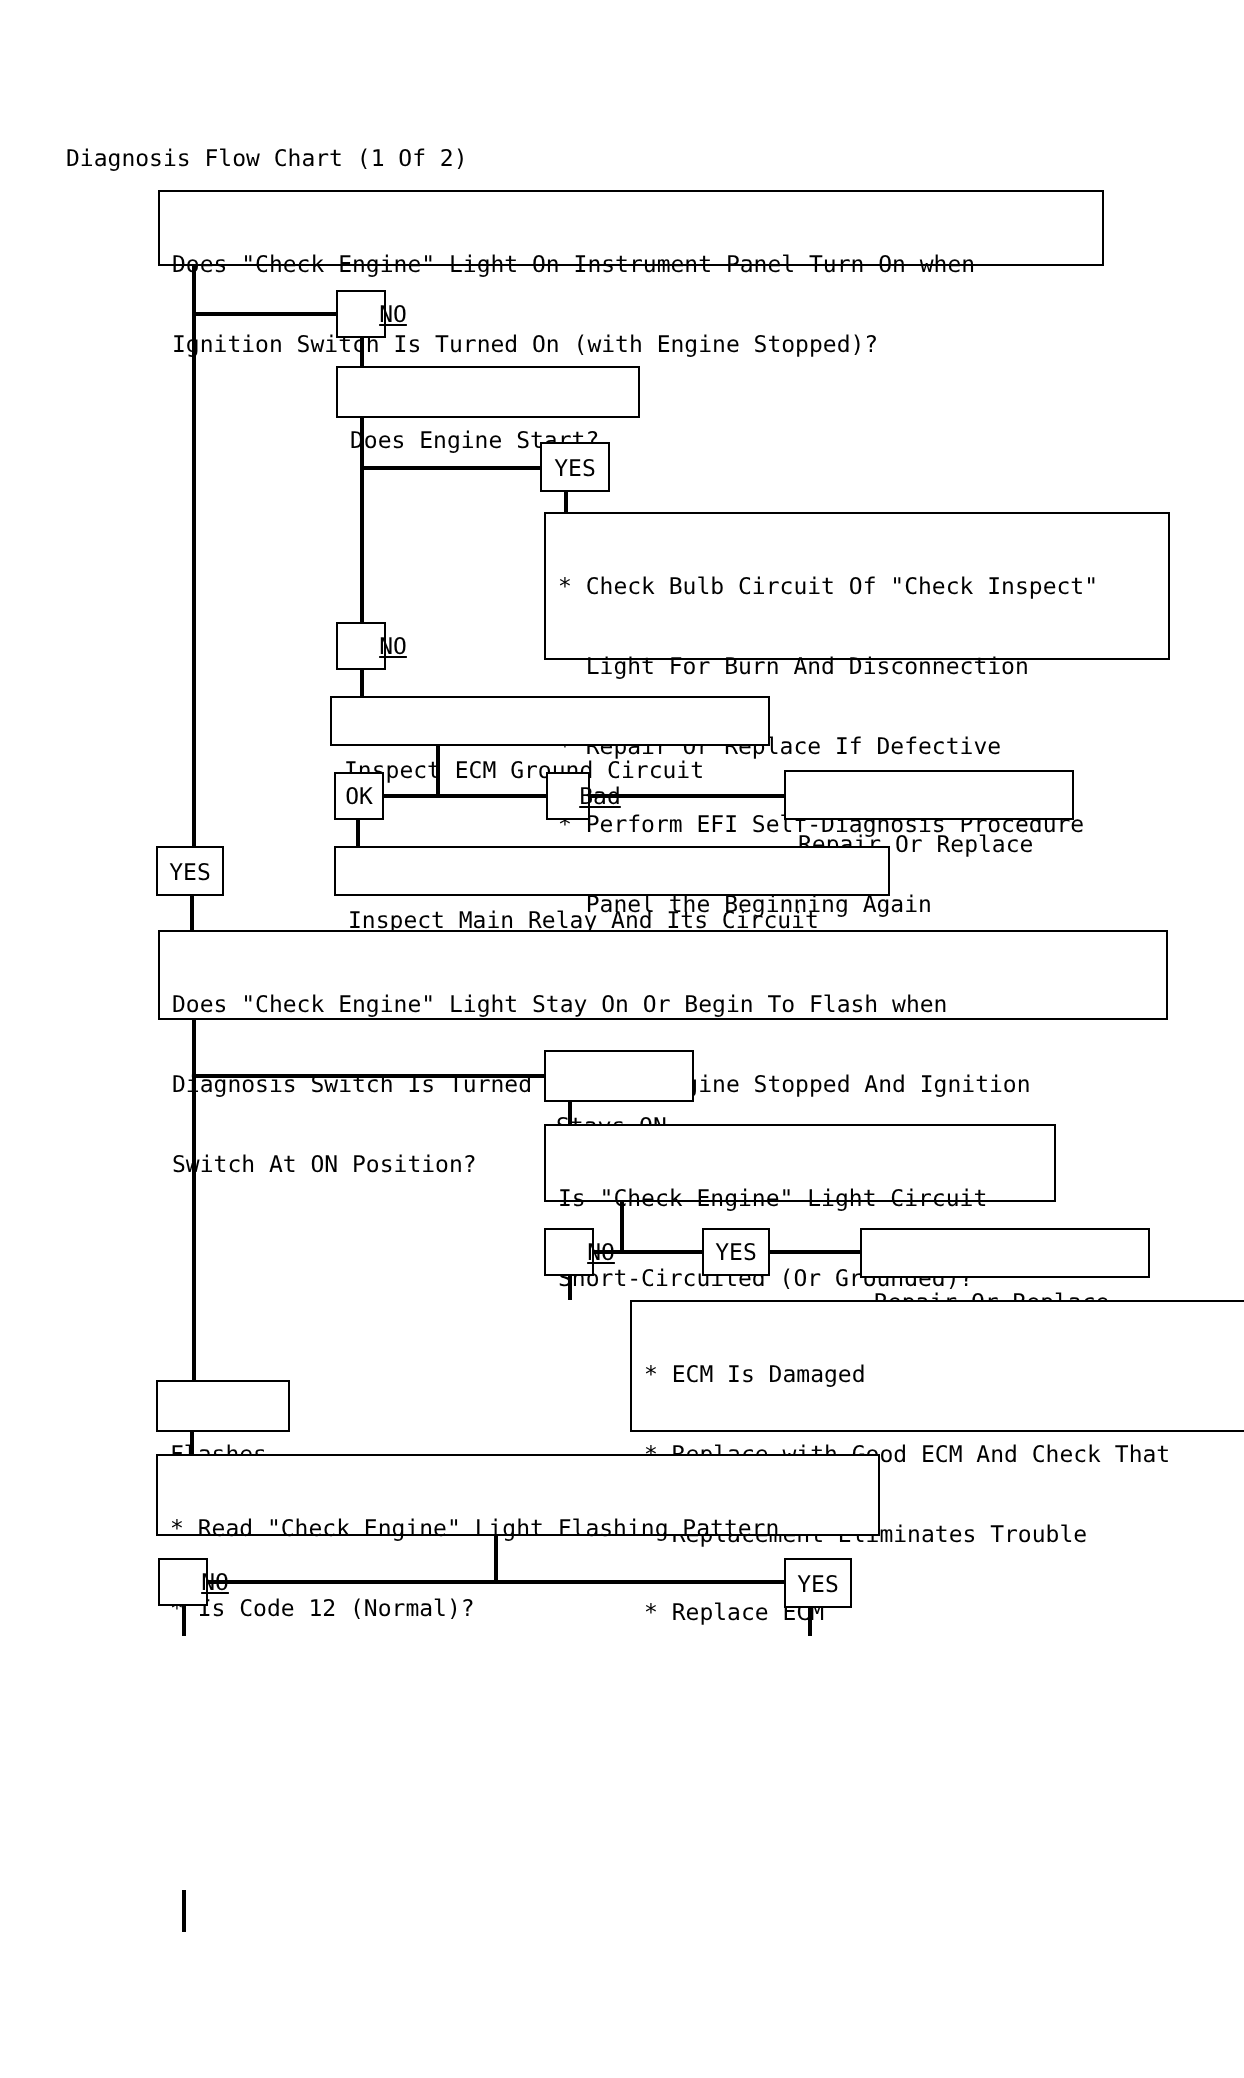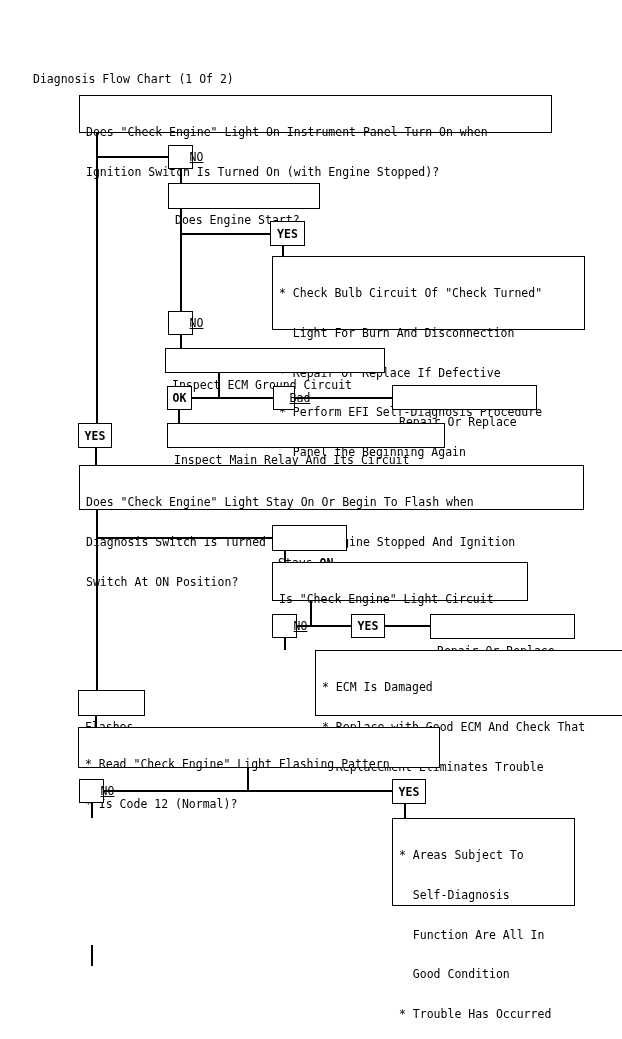--- a/index.html
+++ b/index.html
@@ -47,21 +47,21 @@
     align-items: center;
     justify-content: center;
     text-align: center;
     padding: 0;
   }
   .tag .txt {
     font-size: 11.5px;
     line-height: 12px;
   }
   .bold {
-    font-weight: bold;
+    font-weight: normal;
   }
   .under {
     text-decoration: underline;
     margin-left: 32px;
   }
   .line {
     position: absolute;
     background: #000000;
     z-index: 1;
   }
@@ -98,21 +98,21 @@
 
   <div class="line hline" style="left:180px; top:233px; width:92px;"></div>
 
   <div class="box tag" style="left:270px; top:221px; width:35px; height:25px;">
     <span class="txt bold">YES</span>
   </div>
 
   <div class="line vline" style="left:282px; top:246px; height:10px;"></div>
 
   <div class="box pad" style="left:272px; top:256px; width:313px; height:74px;">
-    <span class="txt">* Check Bulb Circuit Of "Check Turned"</span>
+    <span class="txt">* Check Bulb Circuit Of "Check Inspect"</span>
     <span class="txt">  Light For Burn And Disconnection</span>
     <span class="txt">* Repair Or Replace If Defective</span>
     <span class="txt">* Perform EFI Self-Diagnosis Procedure</span>
     <span class="txt">  Panel the Beginning Again</span>
   </div>
 
   <div class="box tag" style="left:168px; top:311px; width:25px; height:24px;">
     <span class="txt under">NO</span>
   </div>
 
@@ -161,20 +161,21 @@
   <div class="line hline" style="left:96px; top:537px; width:178px;"></div>
 
   <div class="box pad" style="left:272px; top:525px; width:75px; height:26px; padding:5px 5px;">
     <span class="txt"><span>Stays </span><span class="bold">ON</span></span>
   </div>
 
   <div class="line vline" style="left:284px; top:551px; height:11px;"></div>
 
   <div class="box pad" style="left:272px; top:562px; width:256px; height:39px;">
     <span class="txt">Is "Check Engine" Light Circuit</span>
+    <span class="txt">Short-Circuited (Or Grounded)?</span>
   </div>
 
   <div class="line vline" style="left:310px; top:601px; height:25px;"></div>
 
   <div class="line hline" style="left:294px; top:625px; width:138px;"></div>
 
   <div class="box tag" style="left:272px; top:614px; width:25px; height:24px;">
     <span class="txt under">NO</span>
   </div>
 
@@ -185,20 +186,21 @@
   <div class="box pad" style="left:430px; top:614px; width:145px; height:25px;">
     <span class="txt">Repair Or Replace</span>
   </div>
 
   <div class="line vline" style="left:284px; top:638px; height:12px;"></div>
 
   <div class="box pad" style="left:272px; top:650px; width:308px; height:66px;margin-left:43px;">
     <span class="txt">* ECM Is Damaged</span>
     <span class="txt">* Replace with Good ECM And Check That</span>
     <span class="txt">  Replacement Eliminates Trouble</span>
+    <span class="txt">* Replace ECM</span>
   </div>
 
   <div class="box pad" style="left:78px; top:690px; width:67px; height:26px;">
     <span class="txt">Flashes</span>
   </div>
 
   <div class="line vline" style="left:95px; top:716px; height:11px;"></div>
 
   <div class="box pad" style="left:78px; top:727px; width:362px; height:41px;">
     <span class="txt">* Read "Check Engine" Light Flashing Pattern</span>
@@ -215,24 +217,16 @@
 
   <div class="box tag" style="left:392px; top:779px; width:34px; height:25px;">
     <span class="txt bold">YES</span>
   </div>
 
   <div class="line vline" style="left:91px; top:803px; height:15px;"></div>
 
   <div class="line vline" style="left:404px; top:803px; height:15px;"></div>
 
 
-  <div class="box pad" style="left:392px; top:818px; width:183px; height:88px;">
-    <span class="txt">* Areas Subject To</span>
-    <span class="txt">  Self-Diagnosis</span>
-    <span class="txt">  Function Are All In</span>
-    <span class="txt">  Good Condition</span>
-    <span class="txt">* Trouble Has Occurred</span>
-    
-  </div>
 
   <div class="line vline" style="left:91px; top:945px; height:21px;"></div>
 
 </div>
 
 </body></html>

